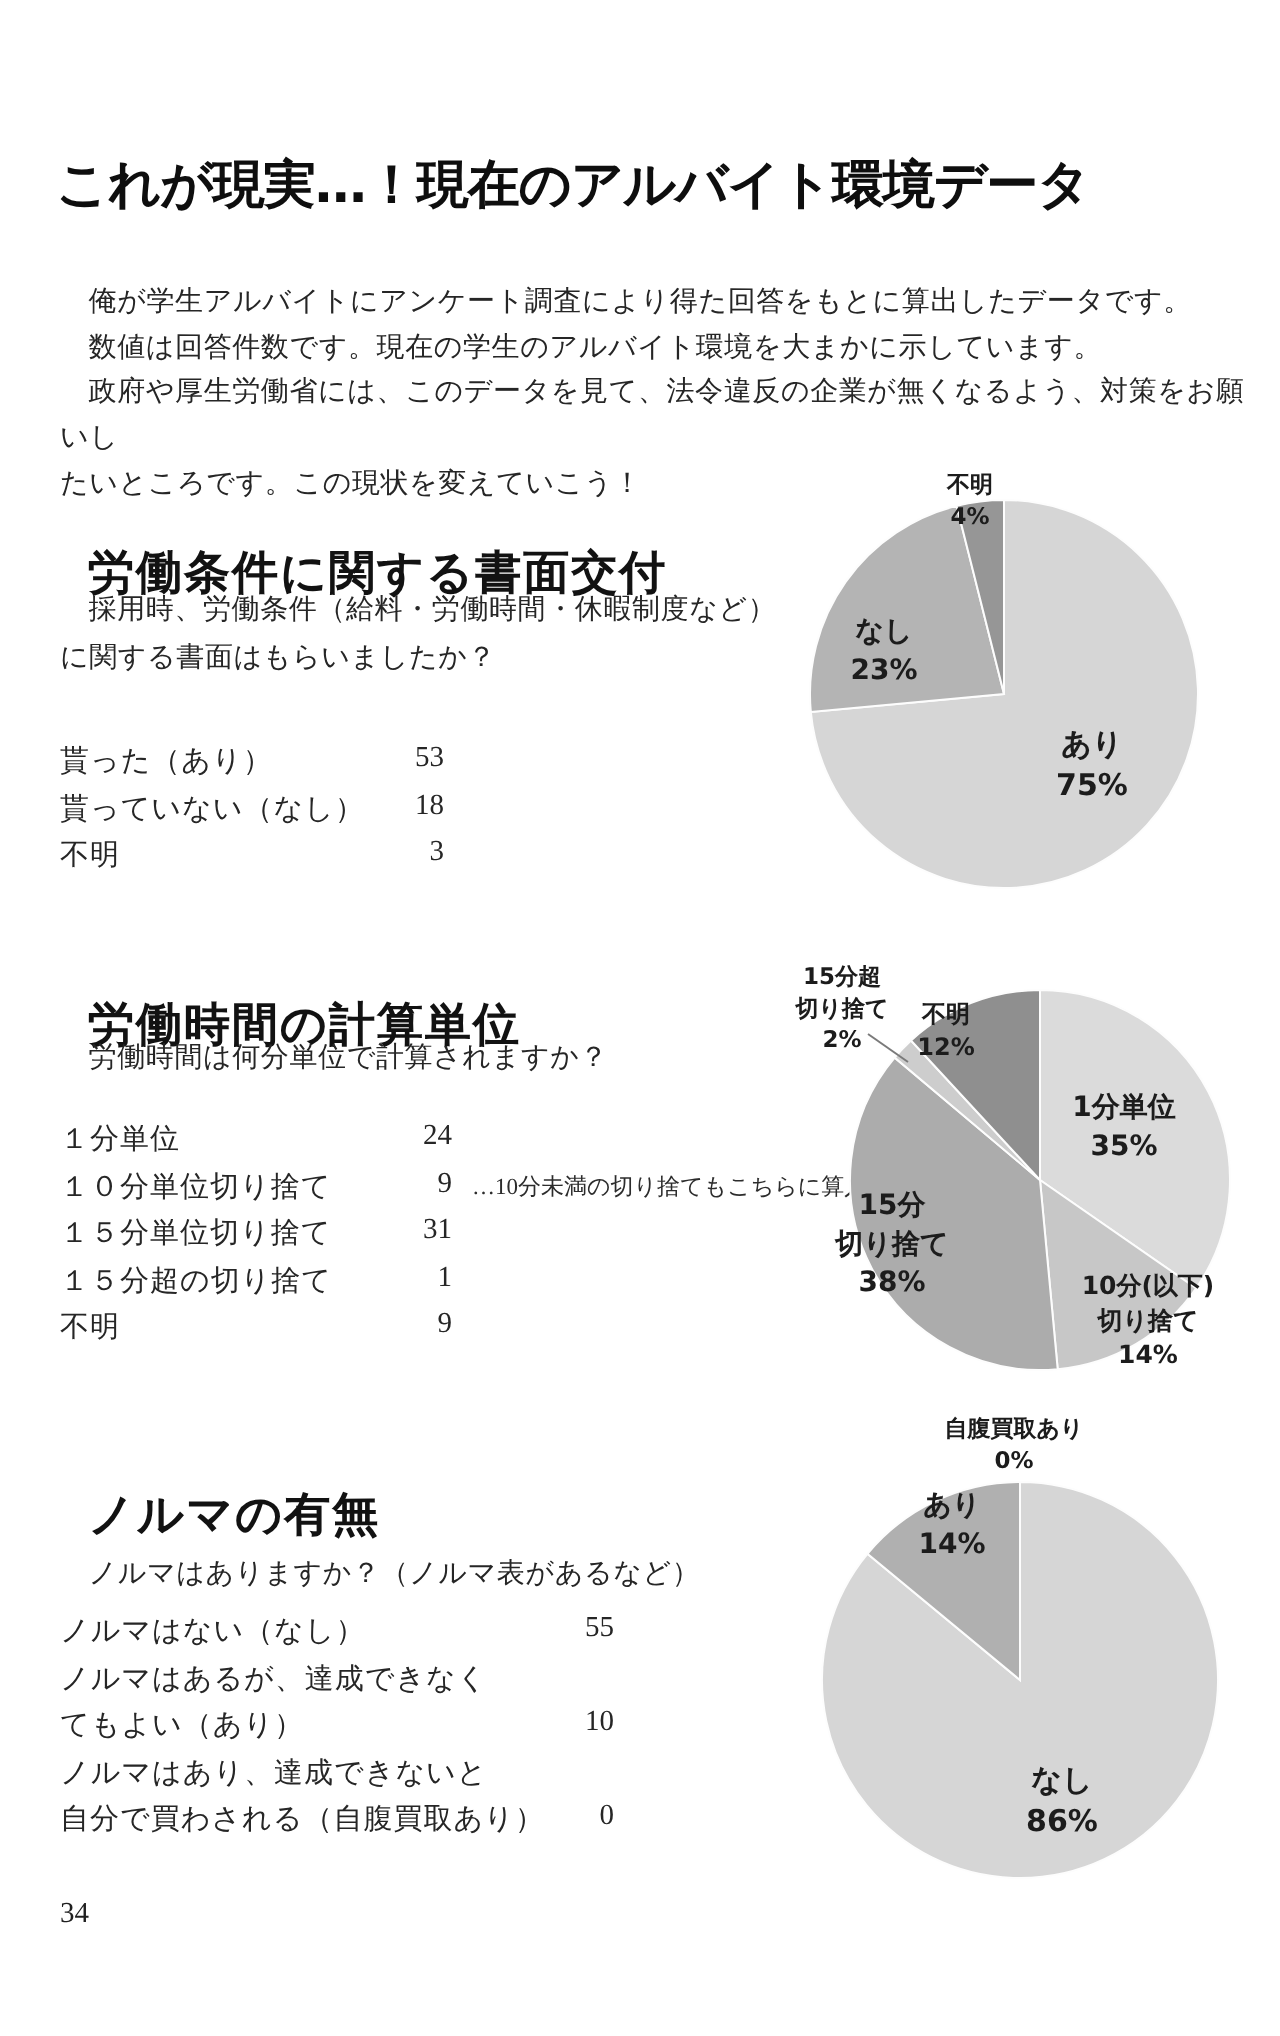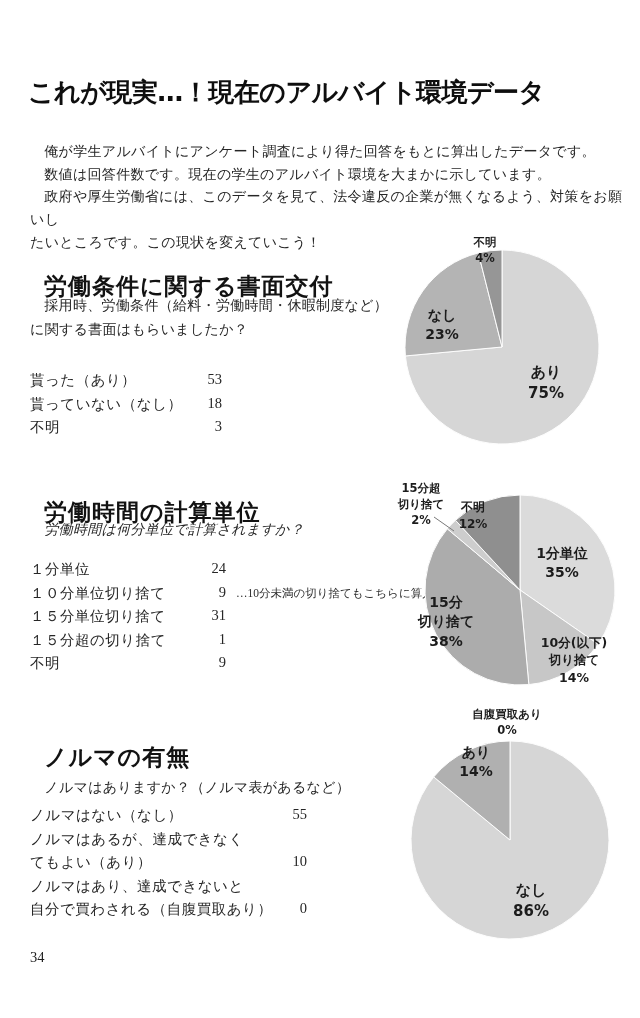--- a/index.html
+++ b/index.html
@@ -11,21 +11,21 @@
          letter-spacing:0.3px;white-space:pre-line;}
   .sec{position:absolute;left:28px;width:370px;}
   .sec h2{margin:16px;font-family:"DejaVu Sans","Liberation Sans",sans-serif;font-weight:bold;
           font-size:23px;letter-spacing:1px;color:#121212;white-space:nowrap;}
   .question{position:absolute;left:2px;font-size:14px;line-height:24px;letter-spacing:0.3px;white-space:pre-line;}
   .rows{position:absolute;left:2px;right:0;}
   .row{position:relative;height:23.5px;font-size:14.5px;letter-spacing:0.5px;white-space:nowrap;}
   .row .val{position:absolute;top:0;width:42px;text-align:right;letter-spacing:0;}
   .row .note{font-size:11.5px;letter-spacing:0;color:#2c2c2c;}
   .sec1{top:255px;} .sec1 .question{top:39px;} .sec1 .rows{top:104px;margin-top:12px;} .sec1 .val{left:150px;}
-  .sec2{top:481px;} .sec2 .question{top:37px;font-style:italic;} .sec2 .rows{top:79px;}  .sec2 .val{left:154px;}
+  .sec2{top:481px;} .sec2 .question{top:37px;} .sec2 .rows{top:79px;}  .sec2 .val{left:154px;}
   .sec2 .note{position:absolute;left:206px;top:2px;}
   .sec3{top:726px;} .sec3 .question{top:50px;} .sec3 .rows{top:80px;}  .sec3 .val{left:235px;}
   .pie{position:absolute;}
   .pie1{left:385px;top:225px;} .pie2{left:378px;top:473px;} .pie3{left:395px;top:703px;}
   .pie svg text{font-family:"DejaVu Sans","Liberation Sans",sans-serif;font-weight:bold;fill:#1c1c1c;}
   .pagenum{position:absolute;left:30px;top:949px;font-size:14.5px;color:#1f1f1f;}
 </style>
 </head>
 <body>
 

